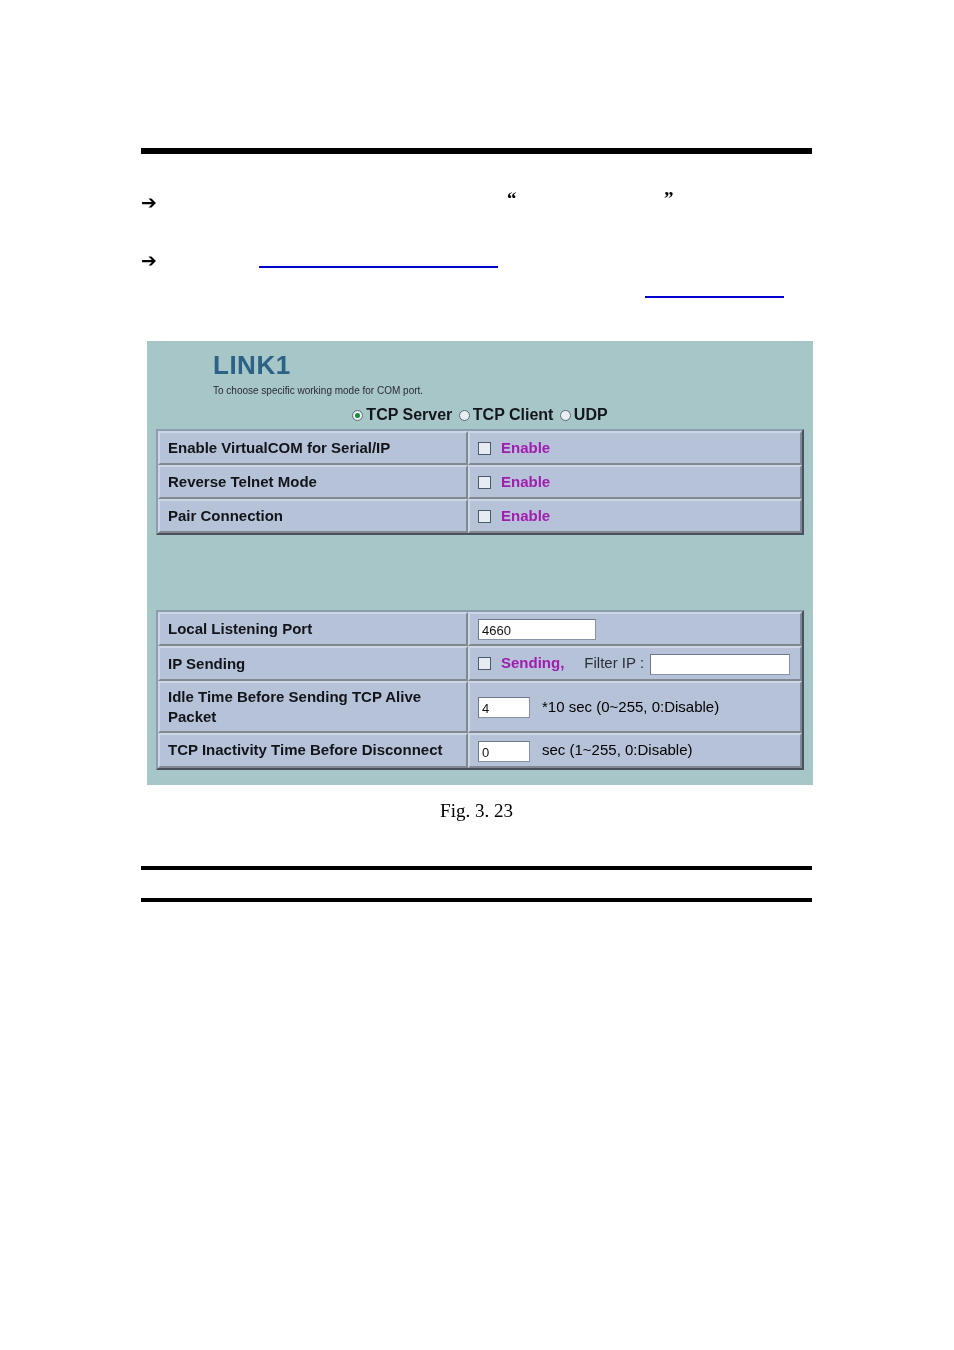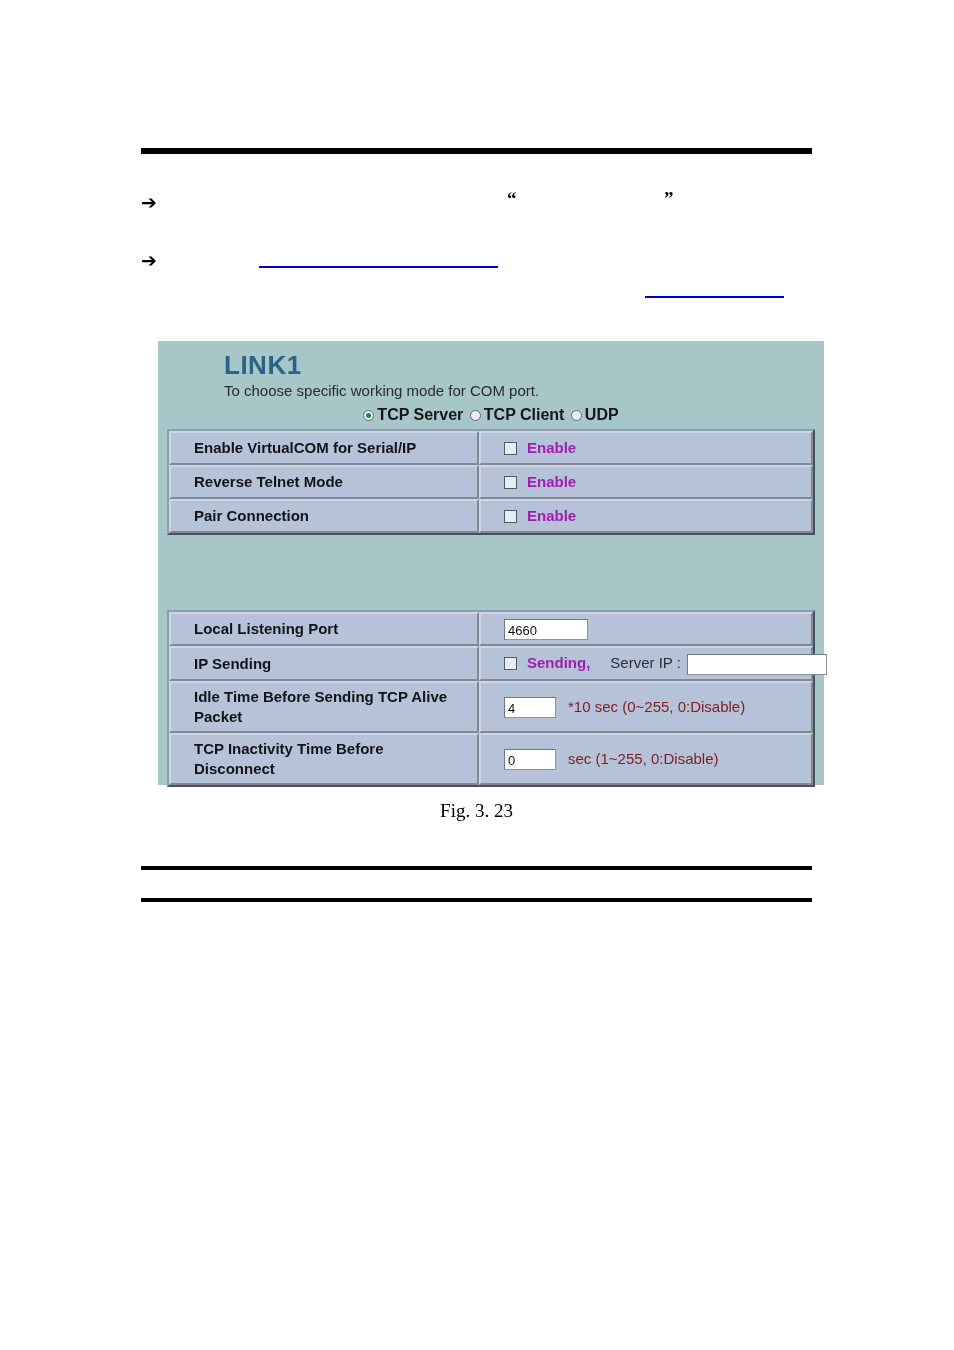--- a/index.html
+++ b/index.html
@@ -88,41 +88,41 @@
     position: absolute;
     border-bottom: 2px solid #0000cc;
     height: 0;
   }
   .link-u1 { left: 259px; top: 266px; width: 239px; }
   .link-u2 { left: 645px; top: 296px; width: 139px; }
 
   
   .figure-panel {
     position: absolute;
-    left: 158px;
+    left: 147px;
     top: 341px;
     width: 666px;
     height: 444px;
     background: #a7c6c7;
     box-sizing: border-box;
   }
   .panel-head {
     padding: 10px 0 0 66px;
   }
   .panel-title {
     font-family: "Liberation Sans", sans-serif;
     font-size: 26px;
     font-weight: bold;
     color: #2c6285;
     letter-spacing: 0.5px;
     line-height: 28px;
   }
   .panel-subtitle {
     font-family: "Liberation Sans", sans-serif;
-    font-size: 15px;
+    font-size: 10px;
     color: #2a2a33;
     line-height: 20px;
     margin-top: 2px;
   }
 
   
   .mode-row {
     margin-top: 4px;
     text-align: center;
     font-family: "Liberation Sans", sans-serif;
@@ -167,21 +167,21 @@
     border-spacing: 0;
     border: 2px outset #8e9cb0;
     background: #8e9cb0;
     table-layout: fixed;
   }
   .cfg-table.group-2 { margin-top: 75px; }
 
   .cfg-table td {
     background: #b5c2d7;
     border: 2px outset #cdd6e6;
-    padding: 4px 23px;
+    padding: 4px 8px;
     font-family: "Liberation Sans", sans-serif;
     font-size: 15px;
     color: #12141a;
     vertical-align: middle;
     box-sizing: border-box;
     margin-top: 24px;
   }
   .cfg-label {
     width: 310px;
     font-weight: bold;
@@ -220,27 +220,27 @@
     height: 21px;
     line-height: 21px;
     font-family: "Liberation Sans", sans-serif;
     font-size: 13px;
     color: #111;
     padding: 0 3px;
     vertical-align: middle;
     box-sizing: border-box;
     overflow: hidden;
   }
-  .txt-port  { width: 84px; }
+  .txt-port  { width: 118px; }
   .txt-small { width: 52px; }
   .txt-ip    { width: 140px; }
 
   .unit-note {
     font-weight: normal;
-    color: #7f1d1d;
+    color: #000000;
     margin-left: 12px;
     font-size: 15px;
   }
   .srcip-label {
     font-weight: normal;
     color: #2b2f38;
     margin: 0 6px 0 20px;
   }
 
   
@@ -318,21 +318,21 @@
     <tbody>
         <tr class="row-std">
       <td class="cfg-label">Local Listening Port</td>
       <td class="cfg-value">
         <span class="txt txt-port">4660</span>
       </td>
     </tr>
     <tr class="row-std">
       <td class="cfg-label">IP Sending</td>
       <td class="cfg-value">
-        <span class="checkbox"></span><span class="en-label">Sending,</span><span class="srcip-label">Server IP :</span><span class="txt txt-ip"></span>
+        <span class="checkbox"></span><span class="en-label">Sending,</span><span class="srcip-label">Filter IP :</span><span class="txt txt-ip"></span>
       </td>
     </tr>
     <tr class="row-tall">
       <td class="cfg-label">Idle Time Before Sending TCP Alive Packet</td>
       <td class="cfg-value">
         <span class="txt txt-small">4</span><span class="unit-note">*10 sec (0~255, 0:Disable)</span>
       </td>
     </tr>
     <tr class="row-tall">
       <td class="cfg-label">TCP Inactivity Time Before Disconnect</td>

